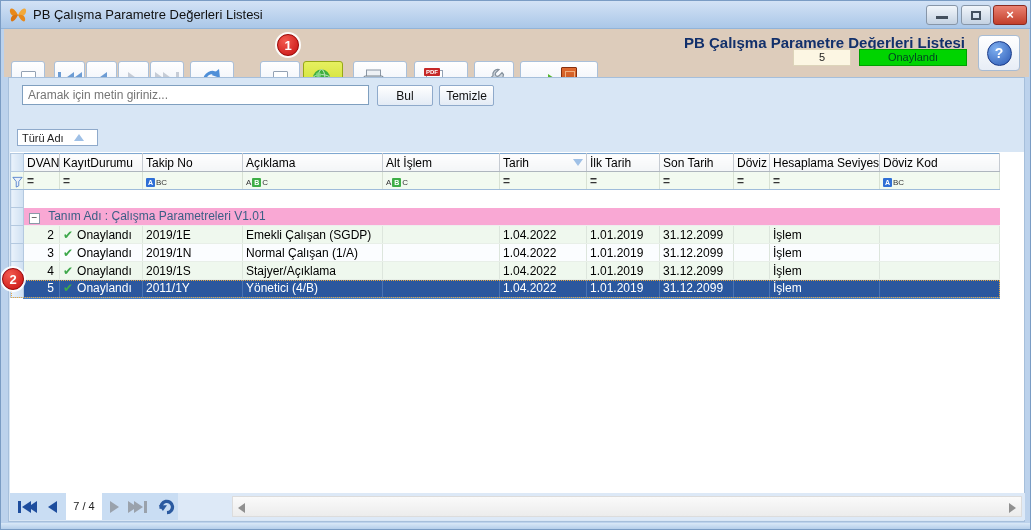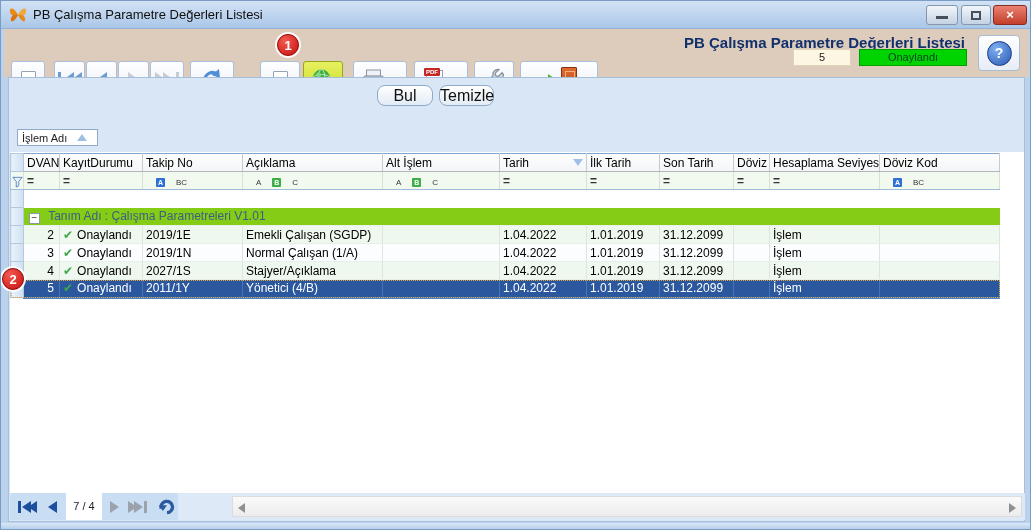--- a/index.html
+++ b/index.html
@@ -75,53 +75,53 @@
              border-radius:4px; background:linear-gradient(#ffffff,#e7edf6); display:flex; align-items:center; justify-content:center; }
   .help-circle { width:25px; height:25px; border-radius:50%; border:1px solid #1a3a88;
              background:radial-gradient(circle at 35% 30%,#7fb0f0,#2a58b4); color:#fff; font-weight:bold;
              font-size:14px; display:flex; align-items:center; justify-content:center; }
 
   
   .panel { position:absolute; left:7px; top:76px; width:1017px; height:445px; background:#d8e6f5;
            border:1px solid #a6bfdb; }
   .search-input { position:absolute; left:13px; top:7px; width:347px; height:20px; border:1px solid #7f9fbf;
            font-size:12px; padding:0 5px; color:#333; background:#fff; font-family:inherit; }
-  .pbtn { position:absolute; top:7px; height:21px; border:1px solid #8faacb; border-radius:8px;
-           background:linear-gradient(#ffffff,#e3ebf5); font-size:16px; color:#111; text-align:center; }
+  .pbtn { position:absolute; top:7px; height:21px; border:1px solid #8faacb; border-radius:2px;
+           background:linear-gradient(#ffffff,#e3ebf5); font-size:12px; color:#111; text-align:center; }
   .pbtn.bul { left:368px; width:56px; } .pbtn.temizle { left:430px; width:55px; }
   .chip { position:absolute; left:8px; top:51px; width:81px; height:17px; background:#fff;
           border:1px solid #8faacb; font-size:11px; color:#222; display:flex; align-items:center; padding:0 4px; }
   .sort-up { width:0;height:0;border-left:5px solid transparent;border-right:5px solid transparent;
           border-bottom:7px solid #9fc0e6; margin-left:10px; }
   .sort-down { width:0;height:0;border-left:5px solid transparent;border-right:5px solid transparent;
           border-top:7px solid #9fc0e6; float:right; margin-top:3px; }
 
   .grid-backdrop { position:absolute; left:1px; top:74px; width:1014px; height:341px; background:#fff; }
   table.grid { position:absolute; left:1px; top:75px; width:990px; border-collapse:collapse;
           table-layout:fixed; font-size:12px; color:#000; border-top:1px solid #7fa7d0; }
   .grid tr { height:18px; }
   .grid th { font-weight:normal; text-align:left; padding:0 3px; background:linear-gradient(#fefefe,#f3f5f7);
           border-right:1px solid #c6cbd2; border-bottom:1px solid #aeb6be; overflow:hidden; white-space:nowrap; }
   .grid td { overflow:hidden; white-space:nowrap; padding:0 3px; }
   td.ind, th.ind { background:linear-gradient(to right,#eaf2fb,#cfe0f2); border:1px solid #b4c9e0; padding:0; }
   tr.frow td { background:#f2faf0; border-right:1px solid #d8e2d4; border-bottom:1px solid #9fbcda; }
   tr.sprow td { background:#fff; border:none; height:8px; }
   tr.sprow td.ind { background:linear-gradient(to right,#eaf2fb,#cfe0f2); border:1px solid #b4c9e0; }
-  tr.grow td.gcell { background:#84cc16; color:#3a5f85; border-bottom:1px solid #eee; }
+  tr.grow td.gcell { background:#f9a8d4; color:#3a5f85; border-bottom:1px solid #eee; }
   tr.drow td { border-right:1px solid #dde6dd; border-bottom:1px solid #e8efe8; }
   tr.r-green td { background:#eff8ee; } tr.r-white td { background:#fbfdff; }
   tr.sel td { background:#2b579e; color:#fff; border-right:1px solid #4a73b4; border-bottom:1px solid #2b579e; }
   tr.sel { outline:1px dotted #e8a840; outline-offset:-1px; }
   tr.last td { border-bottom:2px solid #4a80c4; }
   tr.sel td.ind, tr.drow td.ind { background:linear-gradient(to right,#eaf2fb,#cfe0f2); border:1px solid #b4c9e0; }
   td.num { text-align:right; padding-right:5px; }
   .chk { color:#3da84a; font-size:12px; margin-right:4px; }
   .eqg { color:#333; font-weight:bold; letter-spacing:1px; }
   .abc { display:inline-flex; align-items:center; gap:1px; font-size:8px; color:#333; }
-  .abc i { font-style:normal;margin-left:10px; }
+  .abc i { font-style:normal; }
   .abc .sq { display:inline-block; width:9px; height:9px; color:#fff; font-weight:bold; font-size:7px;
              text-align:center; line-height:9px; border-radius:1px; }
   .abc .blue { background:#2f6fd6; } .abc .green { background:#3dae46; }
   .collapse-box { display:inline-block; width:11px; height:11px; border:1px solid #8a9aa8; background:#fff;
              font-size:10px; line-height:8px; text-align:center; color:#333; margin:0 5px 0 2px; vertical-align:-1px; }
   .funnel { display:block; margin:3px auto 0; }
 
   
   .pagerbar { position:absolute; left:1px; top:415px; width:1015px; height:27px; background:#dde9f7; }
   .pager-left { position:absolute; left:0; top:0; width:168px; height:27px; background:#c9ddf3; }
@@ -241,25 +241,26 @@
   <div class="rec-box">5</div>
   <div class="status-box" style="background:#00d400;">Onaylandı</div>
   <div class="help-btn">
     <div class="help-circle">?</div>
   </div>
 
   <div class="badge" style="left:276px;top:33px;">1</div>
   <div class="badge" style="left:1px;top:267px;">2</div>
 
   <div class="panel">
+    <input class="search-input" placeholder="Aramak için metin giriniz..." style="">
     <button class="pbtn bul">Bul</button>
     <button class="pbtn temizle">Temizle</button>
 
     <div class="chip">
-      <span>İşlem Adı</span>
+      <span>Türü Adı</span>
       <span class="sort-up"></span>
     </div>
 
     <div class="grid-backdrop"></div>
 
     <table class="grid">
       <colgroup>
         <col style="width:13px">
           <col style="width:36px">
           <col style="width:83px">
@@ -356,21 +357,21 @@
         <td>1.01.2019</td>
         <td>31.12.2099</td>
         <td></td>
         <td>İşlem</td>
         <td></td>
       </tr>
       <tr class="drow r-green">
         <td class="ind"></td>
         <td class="num">4</td>
         <td><span class="chk">✔</span><span>Onaylandı</span></td>
-        <td>2027/1S</td>
+        <td>2019/1S</td>
         <td>Stajyer/Açıklama</td>
         <td></td>
         <td>1.04.2022</td>
         <td>1.01.2019</td>
         <td>31.12.2099</td>
         <td></td>
         <td>İşlem</td>
         <td></td>
       </tr>
       <tr class="drow sel last">

